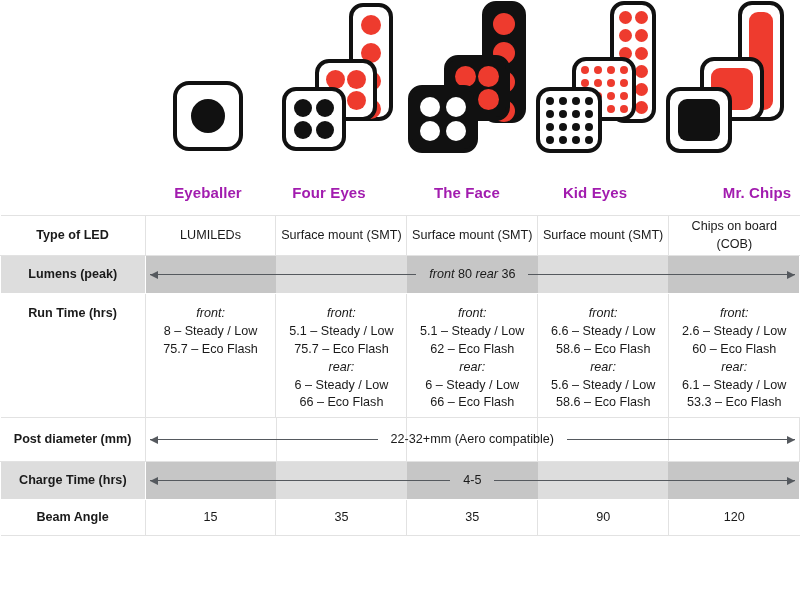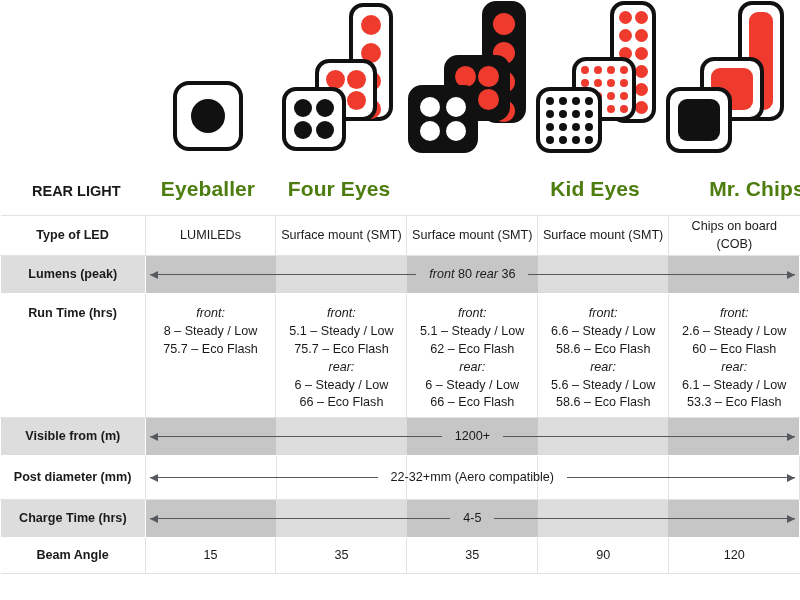--- a/index.html
+++ b/index.html
@@ -41,24 +41,24 @@
   .slab { position: absolute; border-radius: 9px; }
   .slab.black { background: #111111; }
   .slab.red   { background: #ee3b2e; }
 
   
   .prod-name {
     position: absolute;
     bottom: 14px;
     width: 130px;
     text-align: center;
-    font-size: 21px;
+    font-size: 15px;
     font-weight: bold;
     letter-spacing: .1px;
-    color: #4d7c0f;
+    color: #a21caf;
   }
   .front-rear-title {
     position: absolute;
     left: 32px;
     bottom: 14px;
     width: 110px;
     font-size: 14.5px;
     font-weight: bold;
     line-height: 1.32;
     color: #1a1a1a;
@@ -145,21 +145,20 @@
   .rt { font-size: 12.6px; }
   .rt .hdr { font-style: italic; display: block; }
 </style>
 </head>
 <body>
 <div id="root">
 
 <div class="products">
 
   <div class="front-rear-title">
-    <div>REAR LIGHT</div>
   </div>
 
   <div class="prod" style="left:143px;">
     <div class="stage">
       <div class="card" style="left:30px; top:82px; width:70px; height:70px; border-radius:16px;">
         <div class="dot black" style="left:14px; top:14px; width:34px; height:34px; border:2px solid #111;"></div>
       </div>
     </div>
   </div>
   <div class="prod-name" style="left:143px;">Eyeballer</div>
@@ -182,21 +181,21 @@
       </div>
 
       <div class="card" style="left:10px; top:88px; width:64px; height:64px;">
         <div class="dot black" style="left:8px; top:8px; width:18px; height:18px;"></div>
         <div class="dot black" style="left:30px; top:8px; width:18px; height:18px;"></div>
         <div class="dot black" style="left:8px; top:30px; width:18px; height:18px;"></div>
         <div class="dot black" style="left:30px; top:30px; width:18px; height:18px;"></div>
       </div>
     </div>
   </div>
-  <div class="prod-name" style="left:274px;">Four Eyes</div>
+  <div class="prod-name" style="left:264px;">Four Eyes</div>
 
   <div class="prod" style="left:402px;">
     <div class="stage">
       <div class="card dark" style="left:80px; top:2px; width:44px; height:122px; border-color:#111;">
         <div class="dot red" style="left:7px; top:8px; width:22px; height:22px;"></div>
         <div class="dot red" style="left:7px; top:37px; width:22px; height:22px;"></div>
         <div class="dot red" style="left:7px; top:66px; width:22px; height:22px;"></div>
         <div class="dot red" style="left:7px; top:95px; width:22px; height:22px;"></div>
       </div>
       <div class="card dark" style="left:42px; top:56px; width:66px; height:66px; border-color:#111;">
@@ -206,20 +205,21 @@
         <div class="dot red" style="left:30px; top:30px; width:21px; height:21px;"></div>
       </div>
       <div class="card dark" style="left:6px; top:86px; width:70px; height:68px; border-color:#111;">
         <div class="dot white" style="left:8px; top:8px; width:20px; height:20px;"></div>
         <div class="dot white" style="left:34px; top:8px; width:20px; height:20px;"></div>
         <div class="dot white" style="left:8px; top:32px; width:20px; height:20px;"></div>
         <div class="dot white" style="left:34px; top:32px; width:20px; height:20px;"></div>
       </div>
     </div>
   </div>
+  <div class="prod-name" style="left:402px;">The Face</div>
 
   <div class="prod" style="left:530px;">
     <div class="stage">
       <div class="card" style="left:80px; top:2px; width:46px; height:122px;">
         <div class="dot red" style="left:5px;  top:6px;  width:13px; height:13px;"></div>
         <div class="dot red" style="left:21px; top:6px;  width:13px; height:13px;"></div>
         <div class="dot red" style="left:5px;  top:24px; width:13px; height:13px;"></div>
         <div class="dot red" style="left:21px; top:24px; width:13px; height:13px;"></div>
         <div class="dot red" style="left:5px;  top:42px; width:13px; height:13px;"></div>
         <div class="dot red" style="left:21px; top:42px; width:13px; height:13px;"></div>
@@ -357,37 +357,20 @@
             <div class="rt">
               <span class="hdr">front:</span>
               <div>2.6 – Steady / Low</div>
               <div>60 – Eco Flash</div>
               <span class="hdr">rear:</span>
               <div>6.1 – Steady / Low</div>
               <div>53.3 – Eco Flash</div>
             </div>
           </td>
         </tr>
-        <tr class="shaded" style="height: 38px;">
-          <td class="lbl">Visible from (m)</td>
-          <td colspan="5" class="spanwrap">
-            <div class="spanrow-bg">
-              <i style="flex: 1 1 0px; background: rgb(198, 198, 198);"></i>
-              <i style="flex: 1 1 0px; background: rgb(221, 221, 221);"></i>
-              <i style="flex: 1 1 0px; background: rgb(198, 198, 198);"></i>
-              <i style="flex: 1 1 0px; background: rgb(221, 221, 221);"></i>
-              <i style="flex: 1 1 0px; background: rgb(198, 198, 198);"></i>
-            </div>
-            <div class="arrowline">
-              <div class="seg l"></div>
-              <div class="mid">1200+</div>
-              <div class="seg r"></div>
-            </div>
-          </td>
-        </tr>
         <tr class="plain" style="height: 44px;">
           <td class="lbl">Post diameter (mm)</td>
           <td colspan="5" class="spanwrap">
             <div class="spanrow-bg">
               <i style="flex: 1 1 0px; background: rgb(255, 255, 255); border-right: 1px solid rgb(226, 226, 226);"></i>
               <i style="flex: 1 1 0px; background: rgb(255, 255, 255); border-right: 1px solid rgb(226, 226, 226);"></i>
               <i style="flex: 1 1 0px; background: rgb(255, 255, 255); border-right: 1px solid rgb(226, 226, 226);"></i>
               <i style="flex: 1 1 0px; background: rgb(255, 255, 255); border-right: 1px solid rgb(226, 226, 226);"></i>
               <i style="flex: 1 1 0px; background: rgb(255, 255, 255); border-right: none;"></i>
             </div>

